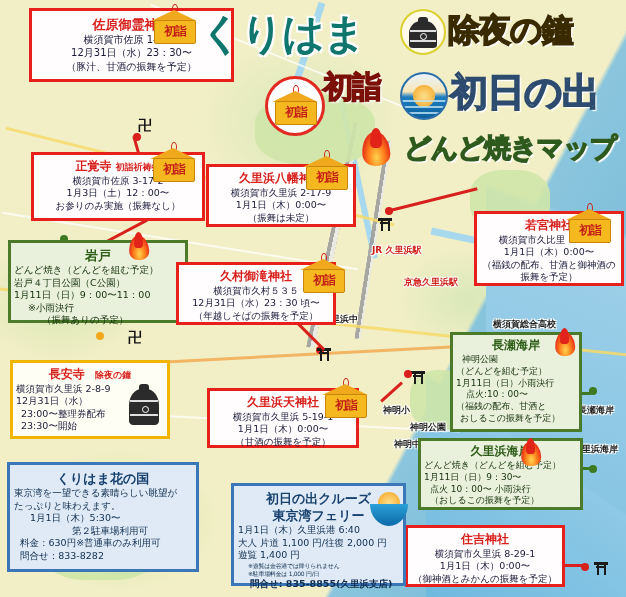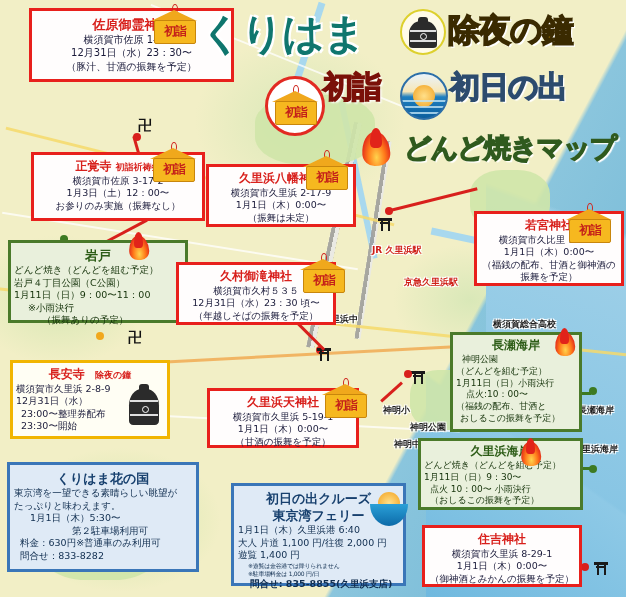--- a/index.html
+++ b/index.html
@@ -108,21 +108,21 @@
 
   
   .hd{position:absolute;z-index:32;font-weight:bold;white-space:nowrap;}
   .kurihama{font-size:42px;color:#0f766e;letter-spacing:-2px;
      text-shadow:2px 2px 0 #fff,-2px -2px 0 #fff,2px -2px 0 #fff,-2px 2px 0 #fff;}
   .joya{font-size:32px;color:#f0b400;letter-spacing:-1px;
      -webkit-text-stroke:1.5px #3a2a00;
      text-shadow:2px 2px 0 #fff;}
   .hatsu{font-size:30px;color:#e8342a;letter-spacing:-1px;
      -webkit-text-stroke:1.5px #7a1008;text-shadow:2px 2px 2px #fff;}
-  .hinode{font-size:30px;color:#cfe6f6;letter-spacing:-1px;
+  .hinode{font-size:38px;color:#cfe6f6;letter-spacing:-1px;
      -webkit-text-stroke:1.5px #2c4b6e;text-shadow:2px 2px 1px #fff;}
   .dondo{font-size:27px;color:#d8ecc0;letter-spacing:-1px;
      -webkit-text-stroke:1.5px #2f5a1e;text-shadow:2px 2px 1px #fff;}
 
   
   .mlbl{position:absolute;font-weight:bold;font-size:9px;white-space:nowrap;z-index:18;
      text-shadow:1px 1px 0 #fff,-1px -1px 0 #fff,1px -1px 0 #fff,-1px 1px 0 #fff;}
   .mlbl.red{color:#cf2018;}
   .mlbl.dk{color:#1d1d1d;}
   .torii{position:absolute;z-index:19;width:14px;height:13px;}
@@ -407,21 +407,21 @@
     <div class="ln">どんど焼き（どんどを組む予定）</div>
     <div class="ln">1月11日（日）9：30〜</div>
     <div class="ln" style="text-indent:6px;">点火 10：00〜 小雨決行</div>
     <div class="ln" style="text-indent:6px;">（おしるこの振舞を予定）</div>
   </div>
   <div class="flame" style="left:519px;top:438px;">
     <div class="f1"></div>
       <div class="f2"></div>
     </div>
 
-  <div class="box red" style="left:422px;top:525px;width:160px;height:62px;padding:4px 3px 8px;font-size:9.5px;">
+  <div class="box red" style="left:405px;top:525px;width:160px;height:62px;padding:4px 3px 8px;font-size:9.5px;">
     <div class="ttl" style="font-size:12px;">住吉神社</div>
     <div class="ln c">横須賀市久里浜 8-29-1</div>
     <div class="ln c">1月1日（木）0:00〜</div>
     <div class="ln c">（御神酒とみかんの振舞を予定）</div>
   </div>
 
   <div class="box blue" style="left:231px;top:483px;width:175px;height:103px;padding:4px 4px 0;font-size:9.5px;">
     <div class="ttl" style="font-size:13px;">初日の出クルーズ</div>
     <div class="ttl" style="font-size:13px;">東京湾フェリー</div>
     <div class="ln">1月1日（木）久里浜港 6:40</div>

